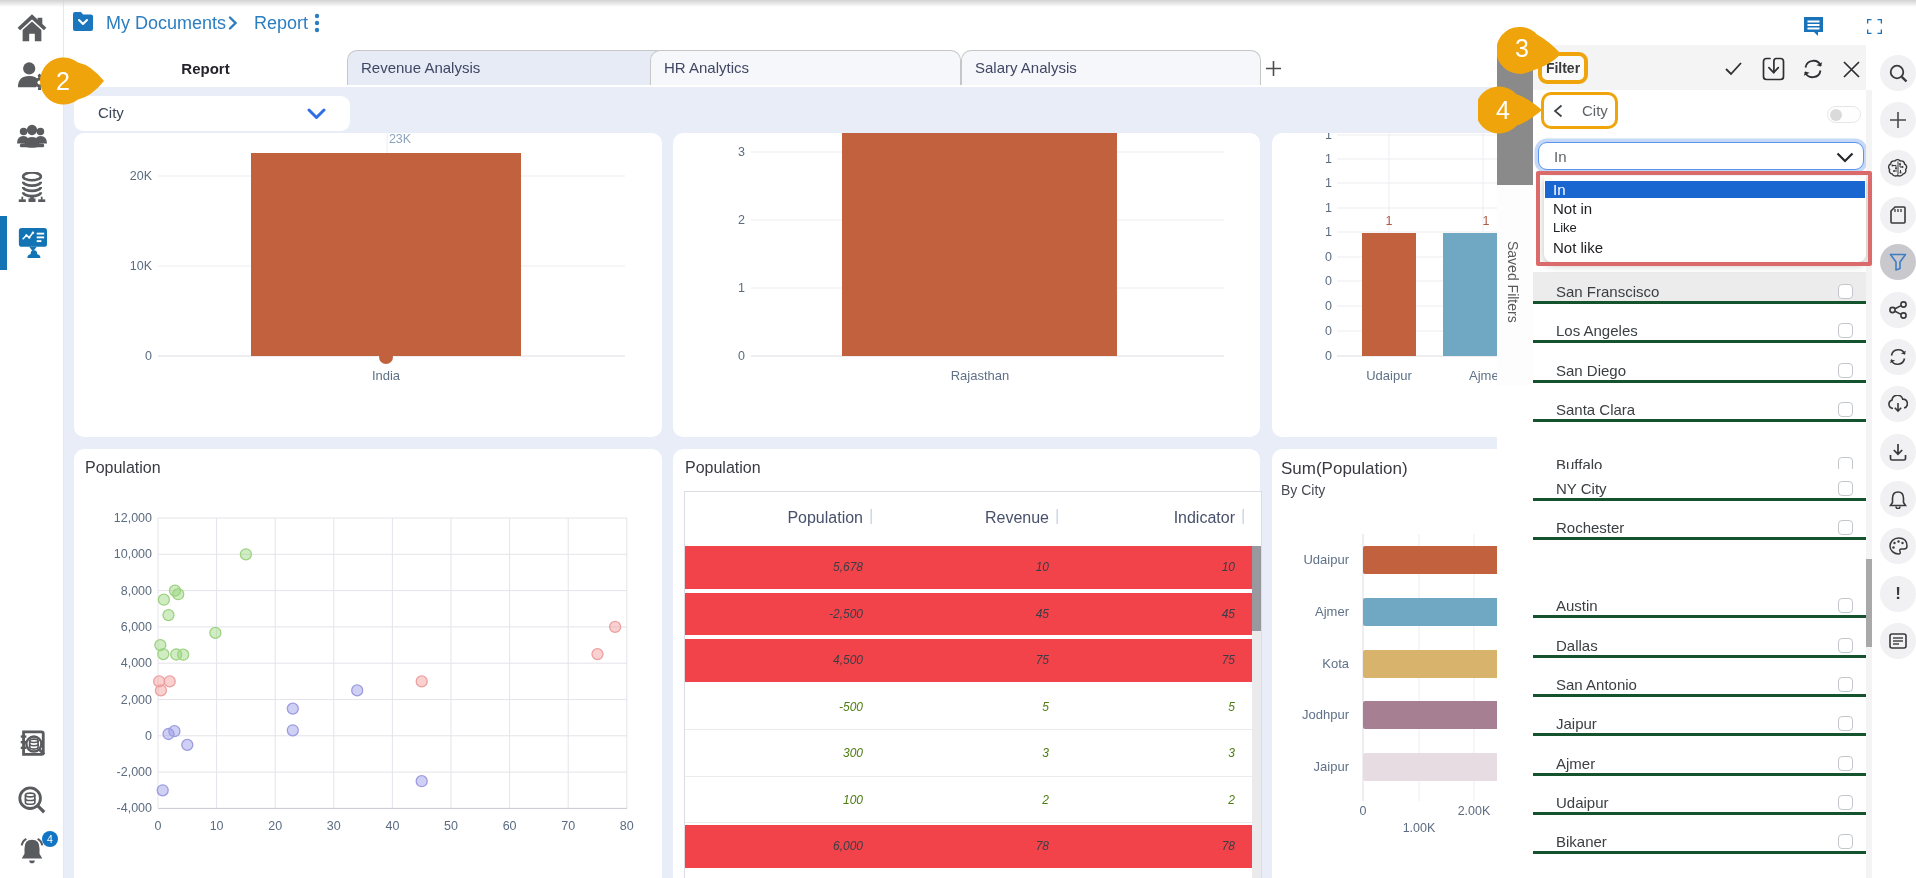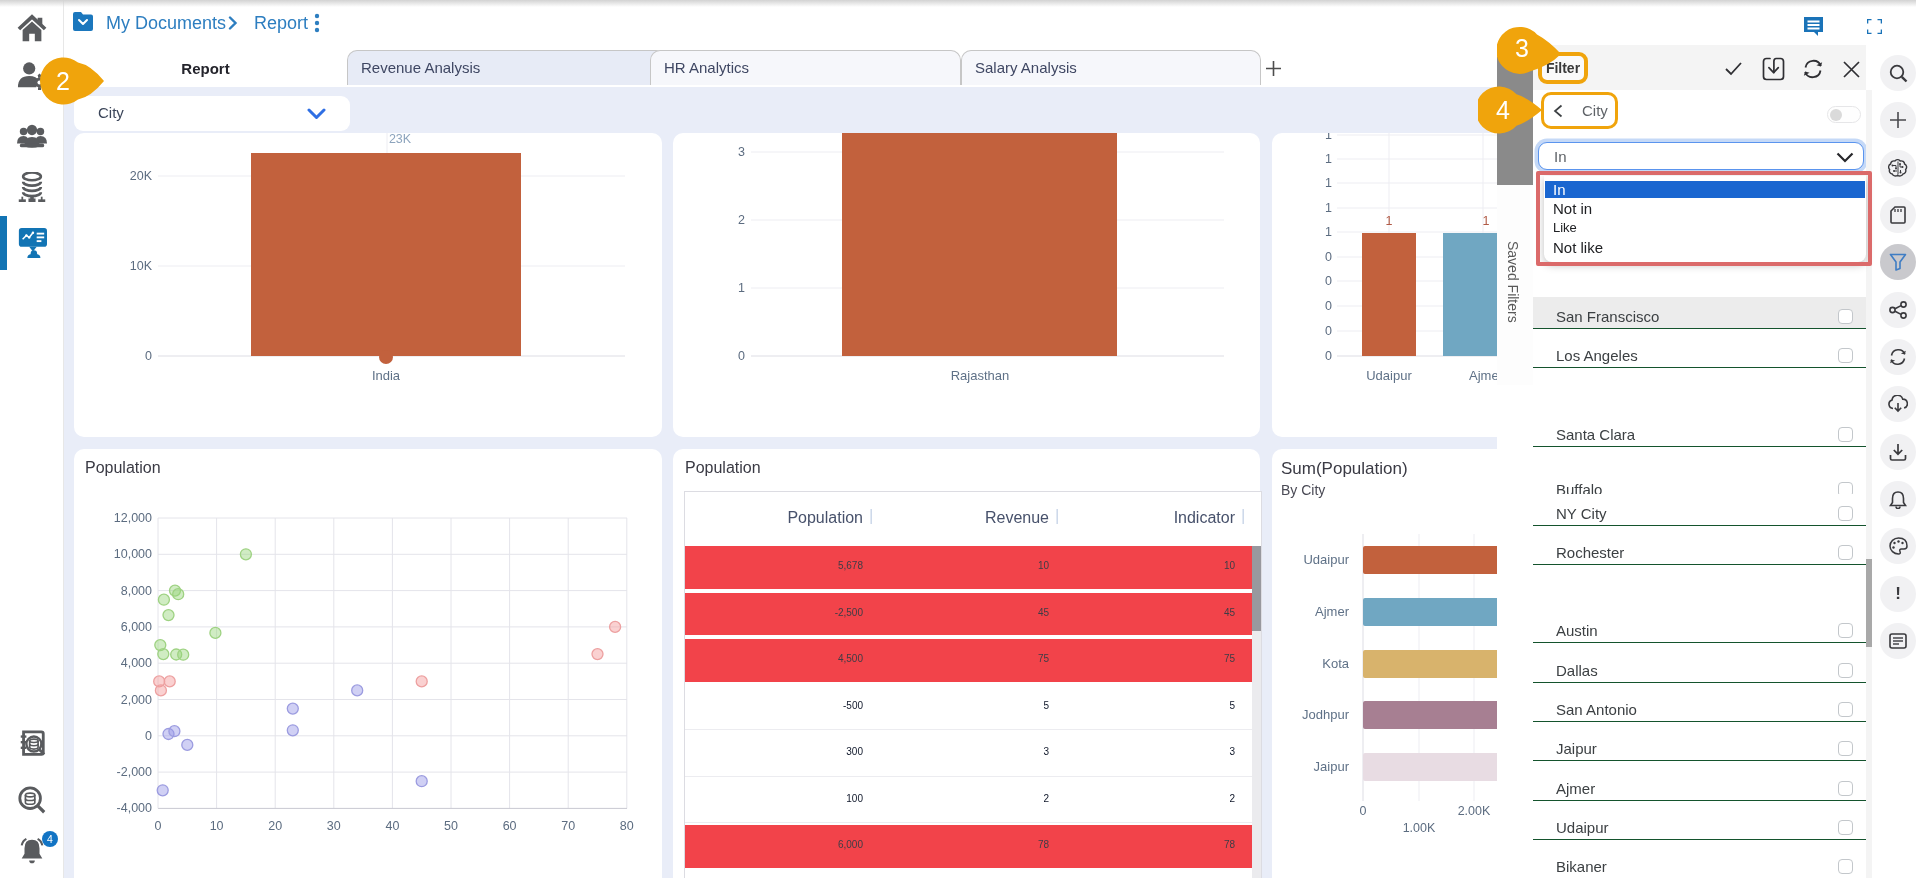--- a/index.html
+++ b/index.html
@@ -27,29 +27,29 @@
 #vtab1 { position:absolute; left:0; top:12px; width:36px; height:128px; background:#8a8a8a; color:#fff; }
 #vtab2 { position:absolute; left:0; top:140px; width:36px; height:200px; background:#fdfdfd; color:#5a5a5a; }
 .vtxt { writing-mode:vertical-rl; font-size:14px; position:absolute; left:8px; }
 
 #panel { left:1533px; top:45px; width:333px; height:833px; background:#fff; z-index:40; }
 #phead { position:absolute; left:0; top:0; width:333px; height:45px; background:#f4f4f4; }
 
 #rsb { left:1872px; top:0; width:44px; height:878px; background:#fff; z-index:50; }
 .circ { position:absolute; left:8px; width:36px; height:36px; border-radius:50%; background:#f1f1f3; display:flex; align-items:center; justify-content:center; }
 
-.trow { position:absolute; left:0; width:576px; height:44.5px; font-size:10px; }
+.trow { position:absolute; left:0; width:576px; height:44.5px; font-size:12px;font-style:italic; }
 .trow span { position:absolute; top:14px; display:block; text-align:right; }
 .trow span:nth-child(1) { left:0; width:178px; }
 .trow span:nth-child(2) { left:190px; width:174px; }
 .trow span:nth-child(3) { left:376px; width:174px; }
 .tred { background:#f2434a; color:#3d3d46; border-bottom:2px solid #fff; }
-.twhite { background:#fff; color:#0f172a; border-bottom:1px solid #ececf0; }
-
-.frow { position:absolute; left:0; width:333px; height:32px; border-bottom:1px solid #14532d; background:#fff;margin-top:25px; }
+.twhite { background:#fff; color:#4d7c0f; border-bottom:1px solid #ececf0; }
+
+.frow { position:absolute; left:0; width:333px; height:32px; border-bottom:3px solid #14532d; background:#fff; }
 .frow span { position:absolute; left:23px; top:11px; font-size:15px; color:#3c4043; }
 .frow .cb { position:absolute; left:305px; top:12px; width:15px; height:15px; border:1.5px solid #c3c7cb; border-radius:4px; background:#fff; }
 
 #pscroll { left:1866px; top:90px; width:6px; height:788px; background:#f4f4f4; z-index:55; }
 #pthumb { left:1866px; top:559px; width:6px; height:88px; background:#a9a9a9; z-index:56; }
 .callout { z-index:80; }
 </style>
 </head>
 <body>
 <div id="page">
@@ -485,20 +485,24 @@
   </div>
 
   <div class="frow" style="top:227px; background:#ececec;">
         <span>San Franscisco</span>
         <div class="cb"></div>
       </div>
   <div class="frow" style="top:266.3px;">
         <span>Los Angeles</span>
         <div class="cb"></div>
       </div>
+  <div class="frow" style="top:305.6px;">
+        <span>San Diego</span>
+        <div class="cb"></div>
+      </div>
   <div class="frow" style="top:344.9px;">
         <span>Santa Clara</span>
         <div class="cb"></div>
       </div>
   <div class="frow" style="top:400px;text-decoration:underline;">
         <span>Buffalo</span>
         <div class="cb"></div>
       </div>
   <div class="frow" style="top:423.5px;">
         <span>NY City</span>

